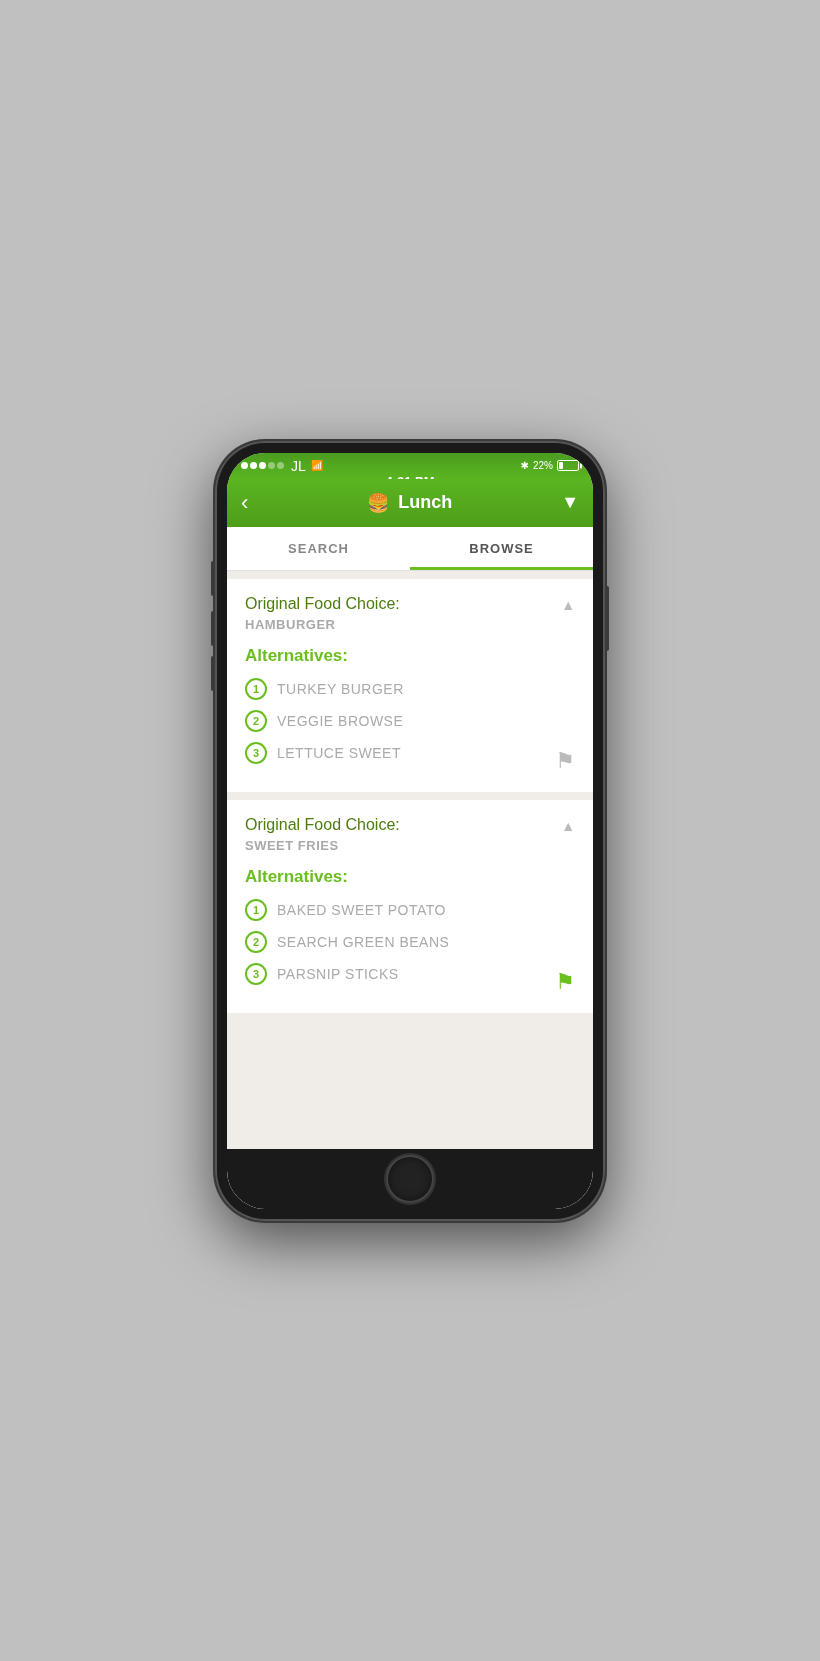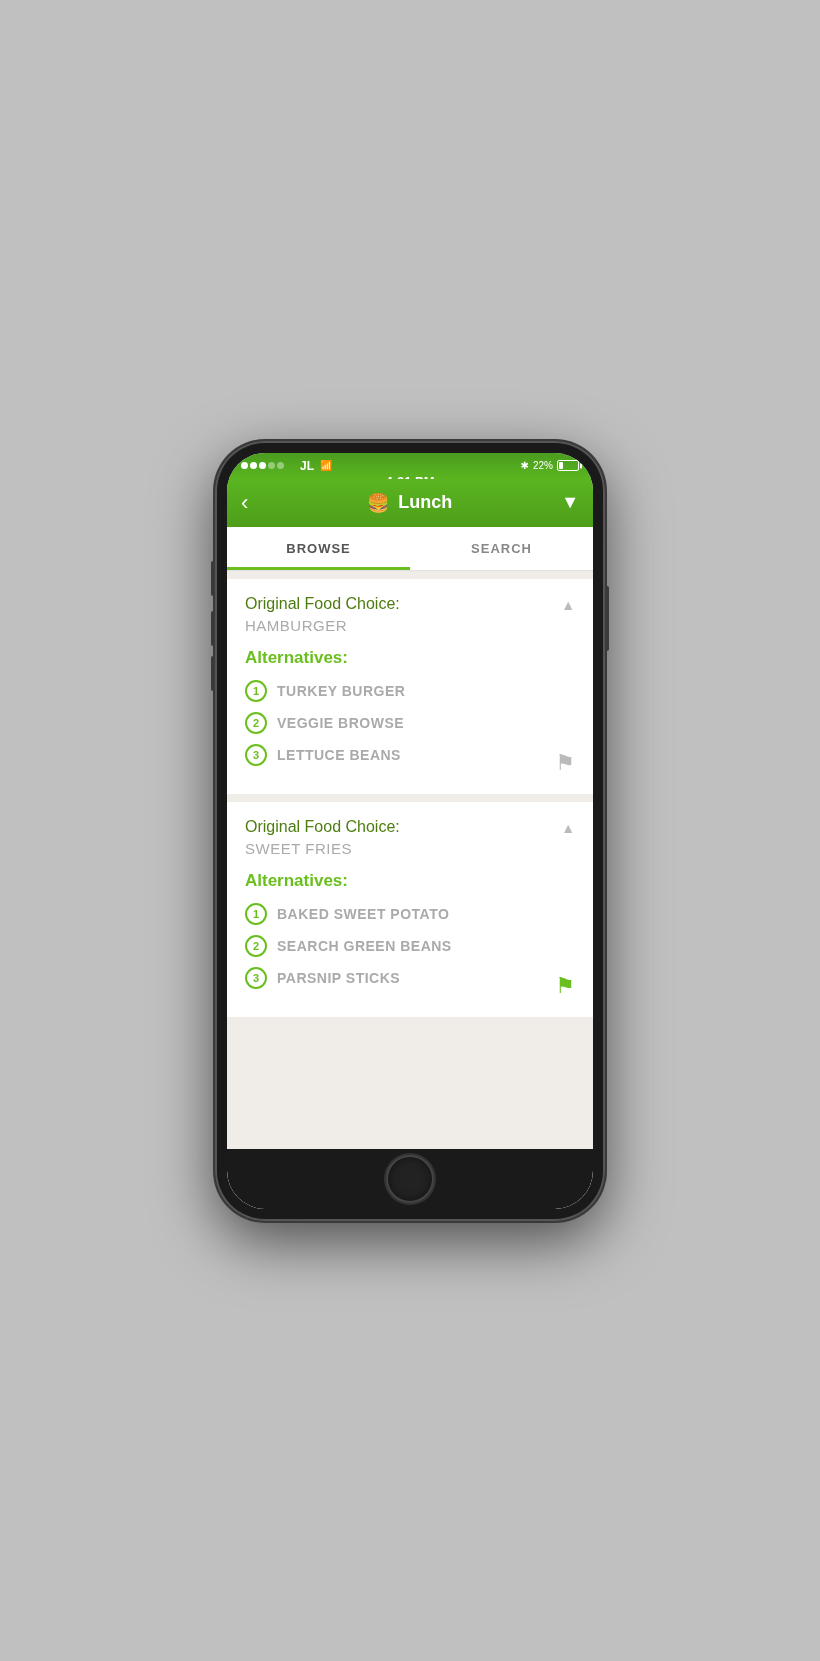--- a/index.html
+++ b/index.html
@@ -85,23 +85,23 @@
       height: 7px;
       border-radius: 50%;
       background: white;
     }
     .dot.empty {
       background: rgba(255,255,255,0.4);
     }
 
     .carrier {
       color: white;
-      font-size: 12px;
-      font-weight: 700;
-      margin-left: 12px;
+      font-size: 14px;
+      font-weight: 400;
+      margin-left: 3px;
     }
 
     .wifi-icon {
       color: white;
       font-size: 10px;
       margin-left: 2px;
     }
 
     .status-time {
       color: white;
@@ -257,24 +257,24 @@
     }
 
     .original-label {
       font-size: 16px;
       color: #4d7c0f;
       font-weight: 400;
       margin-bottom: 4px;
     }
 
     .original-food {
-      font-size: 15px;
+      font-size: 13px;
       color: #aaa;
       letter-spacing: 0.5px;
-      font-weight: 400;
+      font-weight: 700;
       margin-bottom: 14px;
     }
 
     .alternatives-label {
       font-size: 17px;
       color: #6abf1e;
       font-weight: 700;
       margin-bottom: 12px;
     }
 
@@ -296,21 +296,21 @@
       font-size: 11px;
       color: #6abf1e;
       font-weight: 600;
       flex-shrink: 0;
     }
 
     .alt-name {
       font-size: 14px;
       color: #aaa;
       letter-spacing: 0.5px;
-      font-weight: 700;
+      font-weight: 400;
     }
 
     .card-collapse-btn {
       position: absolute;
       top: 18px;
       right: 18px;
       color: #bbb;
       font-size: 14px;
       cursor: pointer;
     }
@@ -384,25 +384,25 @@
     <div class="nav-bar">
       <span class="nav-back">‹</span>
       <div class="nav-title">
         <span class="nav-title-icon">🍔</span>
         <span>Lunch</span>
       </div>
       <span class="nav-filter">▼</span>
     </div>
 
     <div class="tab-bar">
+      <div class="tab">
+        <span class="tab-label">SEARCH</span>
+      </div>
       <div class="tab active">
         <span class="tab-label">BROWSE</span>
-      </div>
-      <div class="tab">
-        <span class="tab-label">SEARCH</span>
       </div>
     </div>
 
     <div class="content">
 
       <div class="food-card">
         <div class="card-collapse-btn">▲</div>
         <div class="original-label">Original Food Choice:</div>
         <div class="original-food">HAMBURGER</div>
         <div class="alternatives-label">Alternatives:</div>
@@ -410,21 +410,21 @@
         <div class="alt-item">
           <div class="alt-number">1</div>
           <span class="alt-name">TURKEY BURGER</span>
         </div>
         <div class="alt-item">
           <div class="alt-number">2</div>
           <span class="alt-name">VEGGIE BROWSE</span>
         </div>
         <div class="alt-item">
           <div class="alt-number">3</div>
-          <span class="alt-name">LETTUCE BEANS</span>
+          <span class="alt-name">LETTUCE SWEET</span>
         </div>
 
         <span class="bookmark-btn bookmark-inactive">⚑</span>
       </div>
 
       <div class="food-card">
         <div class="card-collapse-btn">▲</div>
         <div class="original-label">Original Food Choice:</div>
         <div class="original-food">SWEET FRIES</div>
         <div class="alternatives-label">Alternatives:</div>

